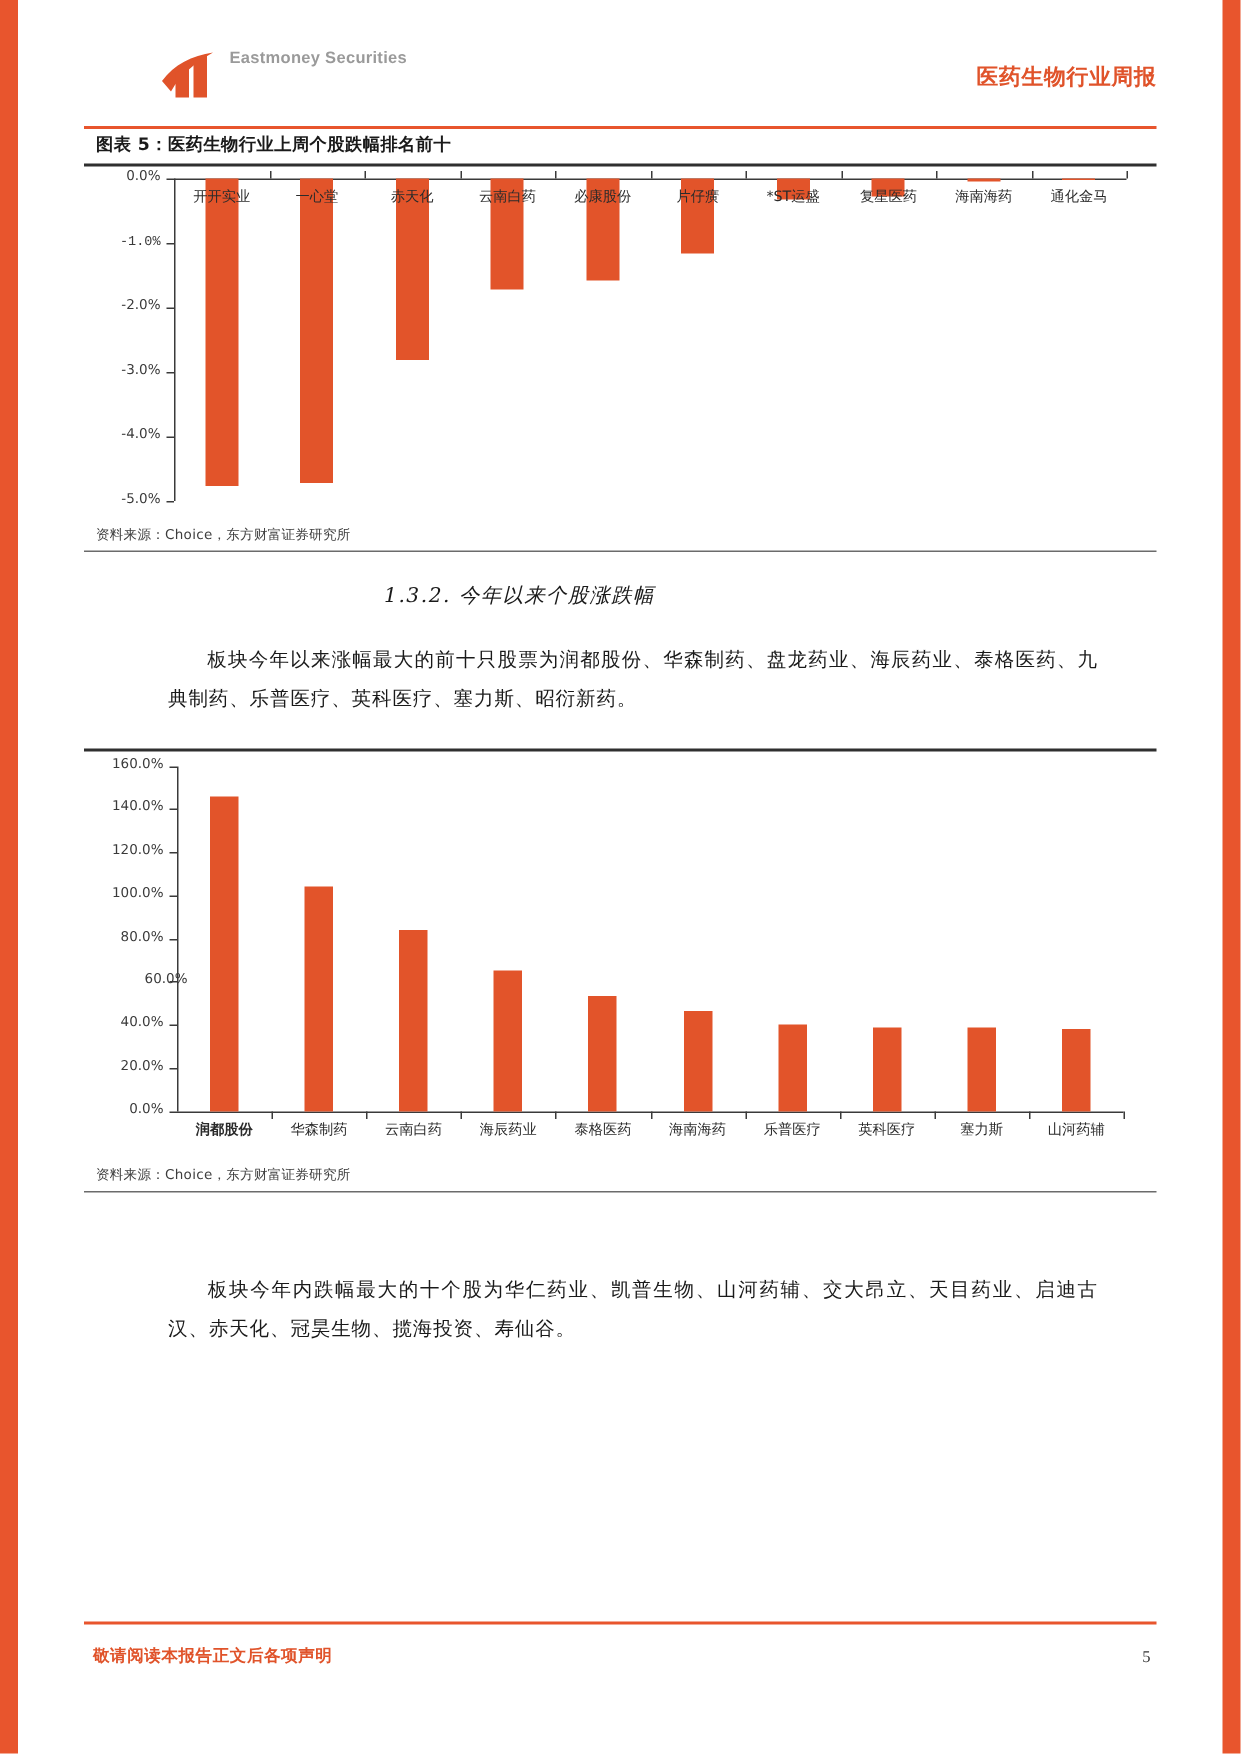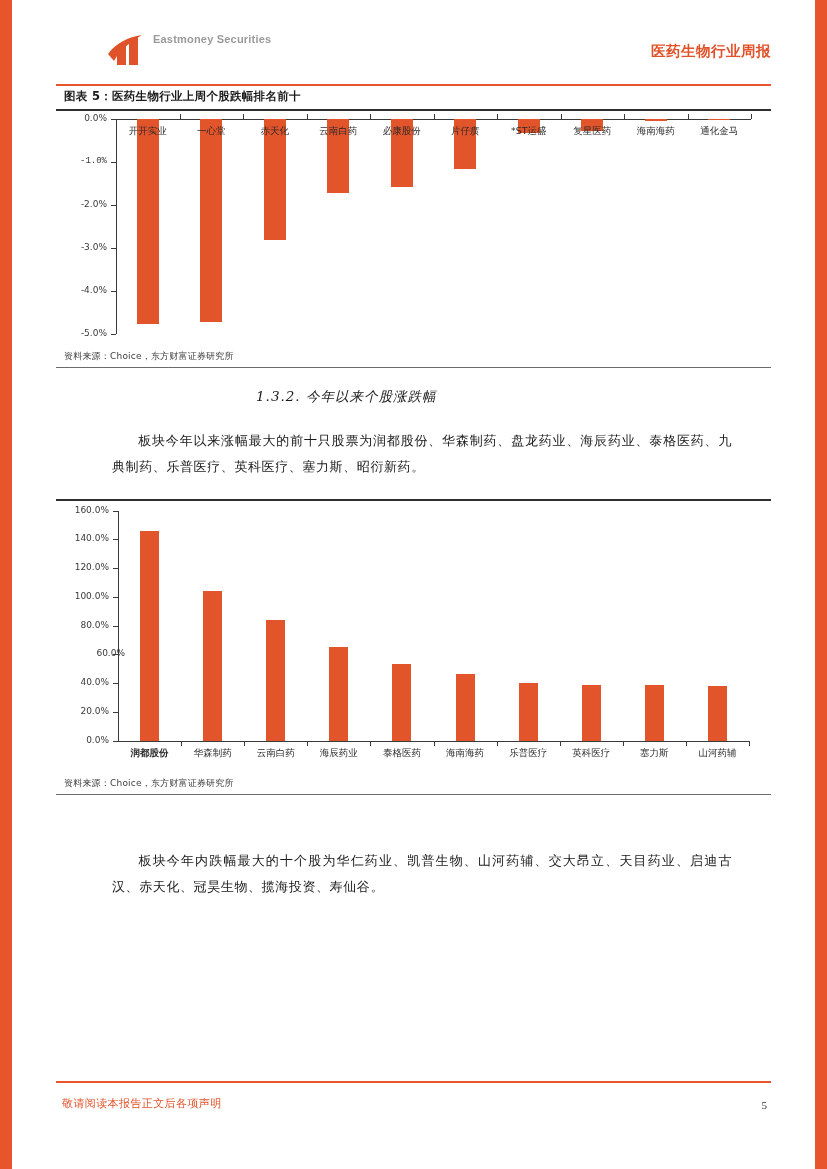--- a/index.html
+++ b/index.html
@@ -54,21 +54,21 @@
   .h3{position:absolute;font-family:"DejaVu Serif","Liberation Serif",serif;
     font-size:13.5px;color:#1a1a1a;letter-spacing:1px;}
   .para{position:absolute;font-family:"DejaVu Serif","Liberation Serif",serif;
     font-size:13px;line-height:26px;color:#1a1a1a;text-align:justify;letter-spacing:.6px;}
   .para .indent{display:inline-block;width:26px;}
 
   
   .footer-rule{position:absolute;left:56px;right:56px;bottom:86px;height:1.6px;background:#e8552d;}
   .footer-txt{position:absolute;left:62px;bottom:58px;
     font-family:"DejaVu Sans","Liberation Sans",sans-serif;
-    font-size:11px;font-weight:normal;color:#e0532a;letter-spacing:.4px;}
+    font-size:11px;font-weight:bold;color:#e0532a;letter-spacing:.4px;}
   .footer-page{position:absolute;right:60px;bottom:58px;
     font-family:"Liberation Serif","DejaVu Serif",serif;font-size:11px;color:#333;}
 </style>
 </head>
 <body>
 
 <div class="page">
 
   <div class="rail left"></div>
   <div class="rail right"></div>

